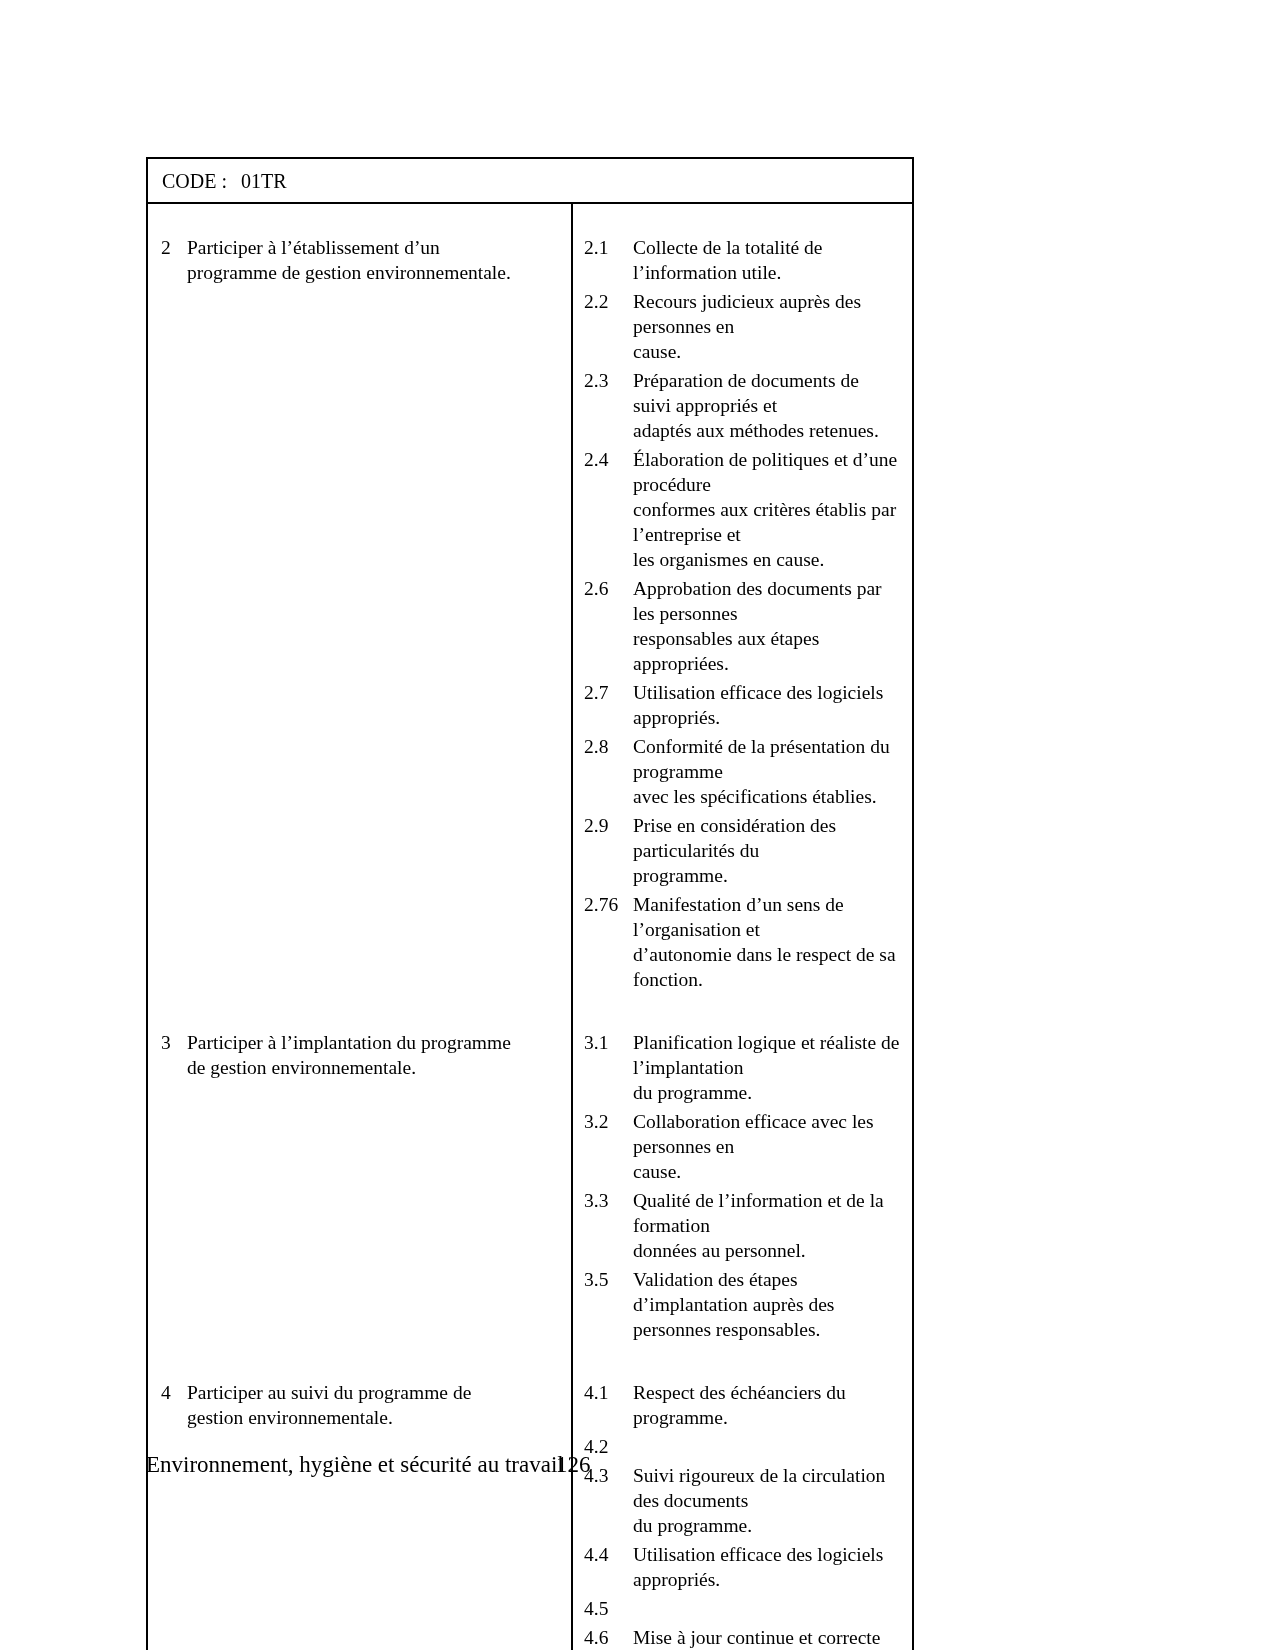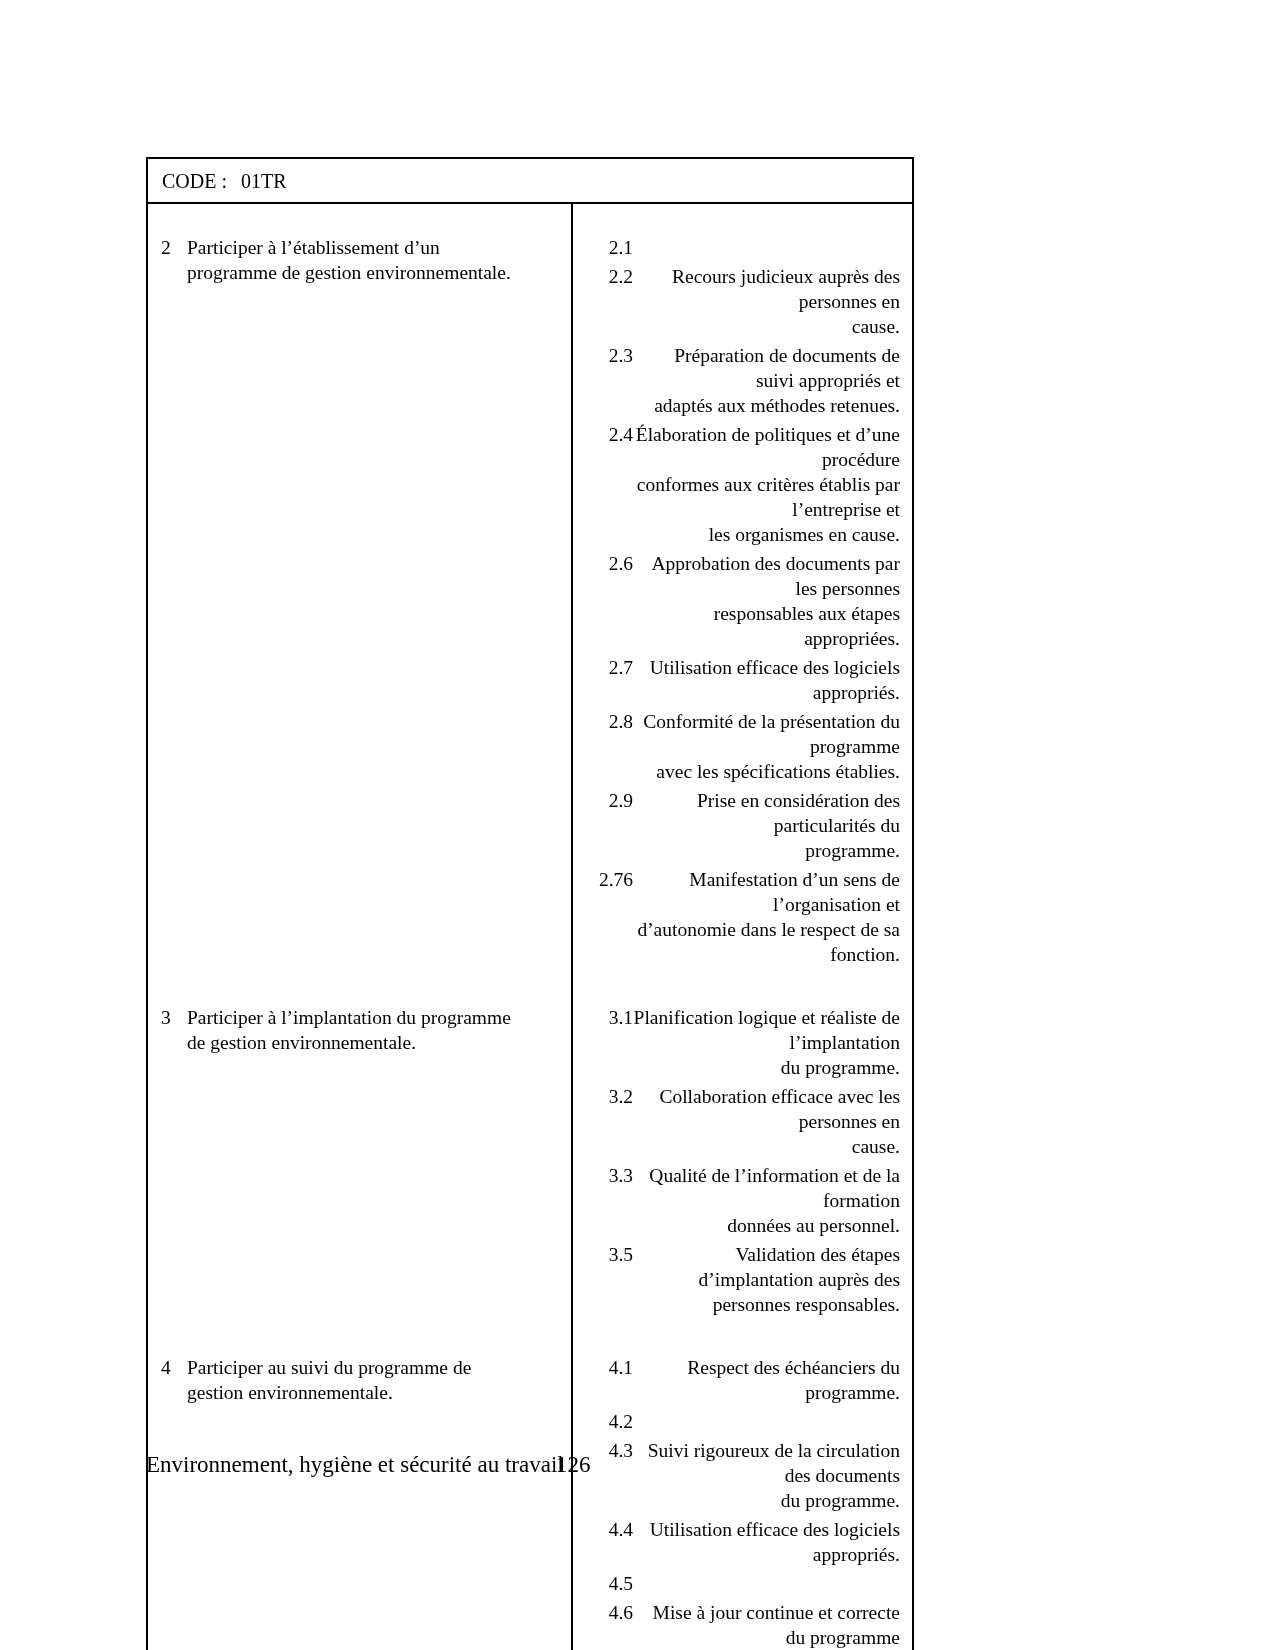--- a/index.html
+++ b/index.html
@@ -18,21 +18,21 @@
     padding: 11px 14px 9px 14px;
     font-size: 20px;
   }
   .code-box .code-value { margin-left: 14px; }
 
   .tbody { border: 2px solid #000; border-top: none; }
 
   .row { display: flex; align-items: stretch; }
   .cell { font-size: 19.5px; line-height: 25px; }
   .cell.left  { width: 425px; flex: 0 0 425px; border-right: 2px solid #000; padding: 24px 20px 10px 13px; }
-  .cell.right { flex: 1; padding: 24px 12px 10px 11px; text-align: right; }
+  .cell.right { flex: 1; padding: 24px 12px 10px 11px; }
   .row:first-child .cell { padding-top: 31px; }
   .row-2 { min-height: 555px; }
   .row-3 { min-height: 298px; }
   .row-4 { min-height: 295px; }
 
   .item { display: flex; margin-bottom: 4px; }
   .item .num { flex: 0 0 26px; }
   .cell.right .item .num { flex: 0 0 49px; }
   .item .txt { flex: 1; white-space: pre-line; }
 
@@ -58,20 +58,21 @@
           <div class="cell left">
             <div class="item">
               <span class="num">2</span>
               <span class="txt">Participer à l’établissement d’un
 programme de gestion environnementale.</span>
             </div>
           </div>
           <div class="cell right">
             <div class="item">
               <span class="num">2.1</span>
+              <span class="txt">Collecte de la totalité de l’information utile.</span>
             </div>
             <div class="item">
               <span class="num">2.2</span>
               <span class="txt">Recours judicieux auprès des personnes en
 cause.</span>
             </div>
             <div class="item">
               <span class="num">2.3</span>
               <span class="txt">Préparation de documents de suivi appropriés et
 adaptés aux méthodes retenues.</span>

